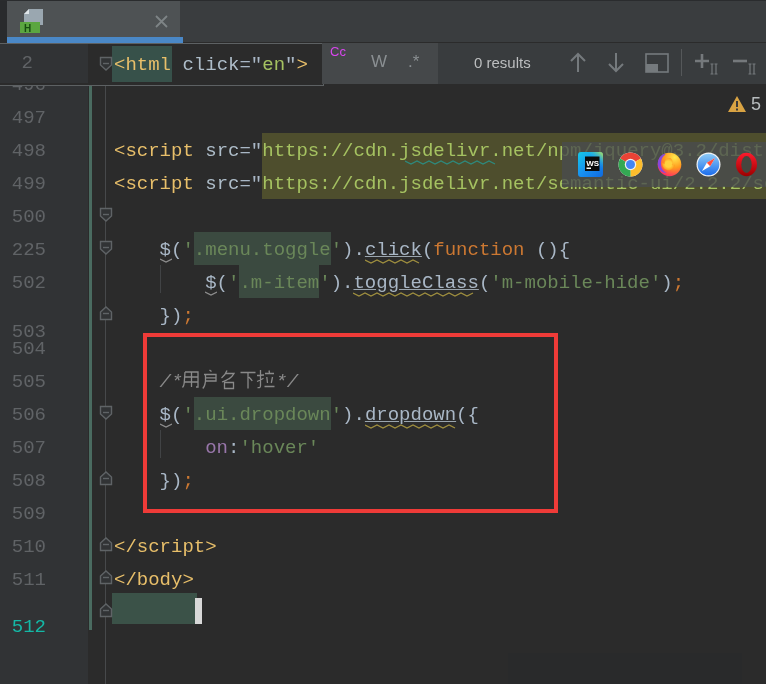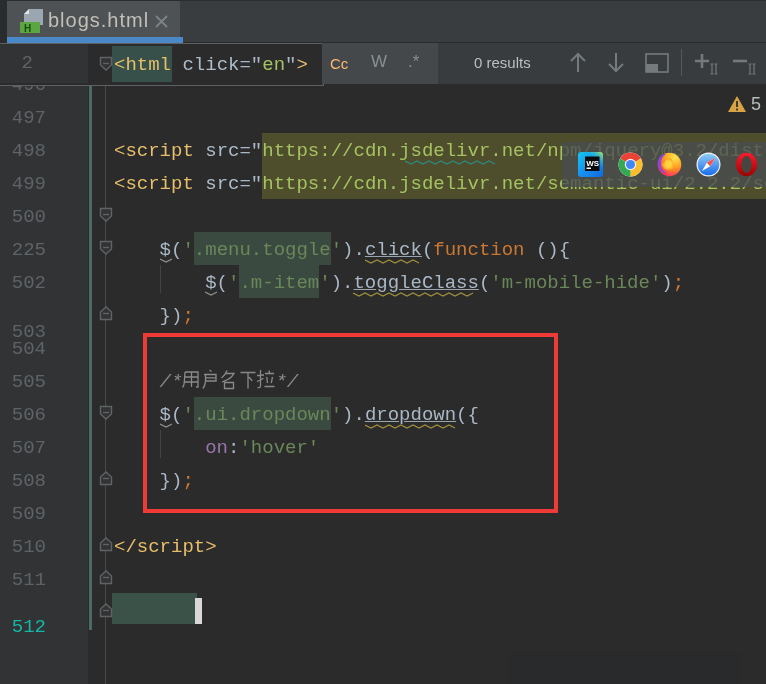--- a/index.html
+++ b/index.html
@@ -59,20 +59,21 @@
             </g>
 <g transform="translate(74,0)">
               <path d="M4.5,1 L4.5,16.5 C4.5,18.5 3.5,19 1.5,18.6 M1,6.5 L8,6 M1,12.5 C3.5,11.5 5.5,10.5 7.5,9.2 M13,1.5 L13.5,4 M9,4.5 L18,4.5 M10.8,8 L11.5,14 M16.5,8 L15.3,14 M8.5,17.5 L18.5,17.5"></path>
             </g>
 </g>
         </svg>*/</span></div>
     <div class="code" style="top:399px">    $(<span style="color:#6a8759">'.ui.dropdown'</span>).<span style="text-decoration:underline;text-decoration-color:#9aa5ae">dropdown</span>({</div>
     <div class="code" style="top:432px">        <span style="color:#9876aa">on</span>:<span style="color:#6a8759">'hover'</span></div>
     <div class="code" style="top:465px">    })<span style="color:#cc7832">;</span></div>
     <div class="code" style="top:531px"><span style="color:#e8bf6a">&lt;/script&gt;</span></div>
+    <div class="code" style="top:564px"><span style="color:#e8bf6a">&lt;/body&gt;</span></div>
     <svg class="abs" style="left:160px;top:258px" width="12" height="5">
       <polyline points="0,1 6,4 12,1" fill="none" stroke="#8e8e8e" stroke-width="1.3"></polyline>
     </svg>
     <svg class="abs" style="left:205px;top:291px" width="12" height="5">
       <polyline points="0,1 6,4 12,1" fill="none" stroke="#8e8e8e" stroke-width="1.3"></polyline>
     </svg>
     <svg class="abs" style="left:160px;top:423px" width="12" height="5">
       <polyline points="0,1 6,4 12,1" fill="none" stroke="#8e8e8e" stroke-width="1.3"></polyline>
     </svg>
     <svg class="abs" style="left:365px;top:259px" width="57" height="5">
@@ -206,28 +207,27 @@
     <div class="abs" style="left:0;top:0;width:766px;height:42px;background:#3a3d3f"></div>
     <div class="abs" style="left:0;top:0;width:7px;height:42px;background:#292b2d"></div>
     <div class="abs" style="left:7px;top:0;width:173px;height:37px;background:#4e5254"></div>
     <div class="abs" style="left:7px;top:37px;width:176px;height:6px;background:#4a88c7"></div>
     <svg class="abs" style="left:20px;top:9px" width="23" height="24">
 <path d="M9,0 L23,0 L23,16 L4,16 L4,5 Z" fill="#9aa7b0"></path>
 <path d="M4,5 L9,5 L9,0 Z" fill="#dfe5e9"></path>
 <rect x="0" y="13" width="20" height="11" fill="#5ba640"></rect>
 <text x="4" y="22.5" font-family="Liberation Sans" font-size="10" font-weight="bold" fill="#174d10">H</text>
     </svg>
-    <div class="abs ui" style="left:48px;top:9px;font-size:20px;letter-spacing:1px;color:#c2bfba">blogs.html</div>
     <svg class="abs" style="left:154px;top:14px" width="15" height="15">
 <path d="M2,2 L13,13 M13,2 L2,13" stroke="#7e8486" stroke-width="1.8"></path>
     </svg>
     <div class="abs" style="left:0;top:0;width:766px;height:1px;background:#2a2c2e"></div>
     <div class="abs" style="left:322px;top:43px;width:444px;height:41px;background:#393c3e"></div>
     <div class="abs" style="left:322px;top:43px;width:116px;height:41px;background:#45484a"></div>
-    <div class="abs ui" style="left:330px;top:55px;font-size:15px;color:#fdba74">Cc</div>
+    <div class="abs ui" style="left:330px;top:44px;font-size:13px;color:#d946ef">Cc</div>
     <div class="abs ui" style="left:371px;top:52px;font-size:17px;color:#8a8f92">W</div>
     <div class="abs ui" style="left:408px;top:52px;font-size:17px;color:#8a8f92">.*</div>
     <div class="abs ui" style="left:474px;top:54px;font-size:15px;color:#bcbebf">0 results</div>
     <svg class="abs" style="left:568px;top:51px" width="20" height="23">
 <path d="M10,21 L10,3 M3,10 L10,3 L17,10" fill="none" stroke="#757a7d" stroke-width="2"></path>
     </svg>
     <svg class="abs" style="left:606px;top:51px" width="20" height="23">
 <path d="M10,2 L10,20 M3,13 L10,20 L17,13" fill="none" stroke="#757a7d" stroke-width="2"></path>
     </svg>
     <svg class="abs" style="left:645px;top:53px" width="24" height="20">

